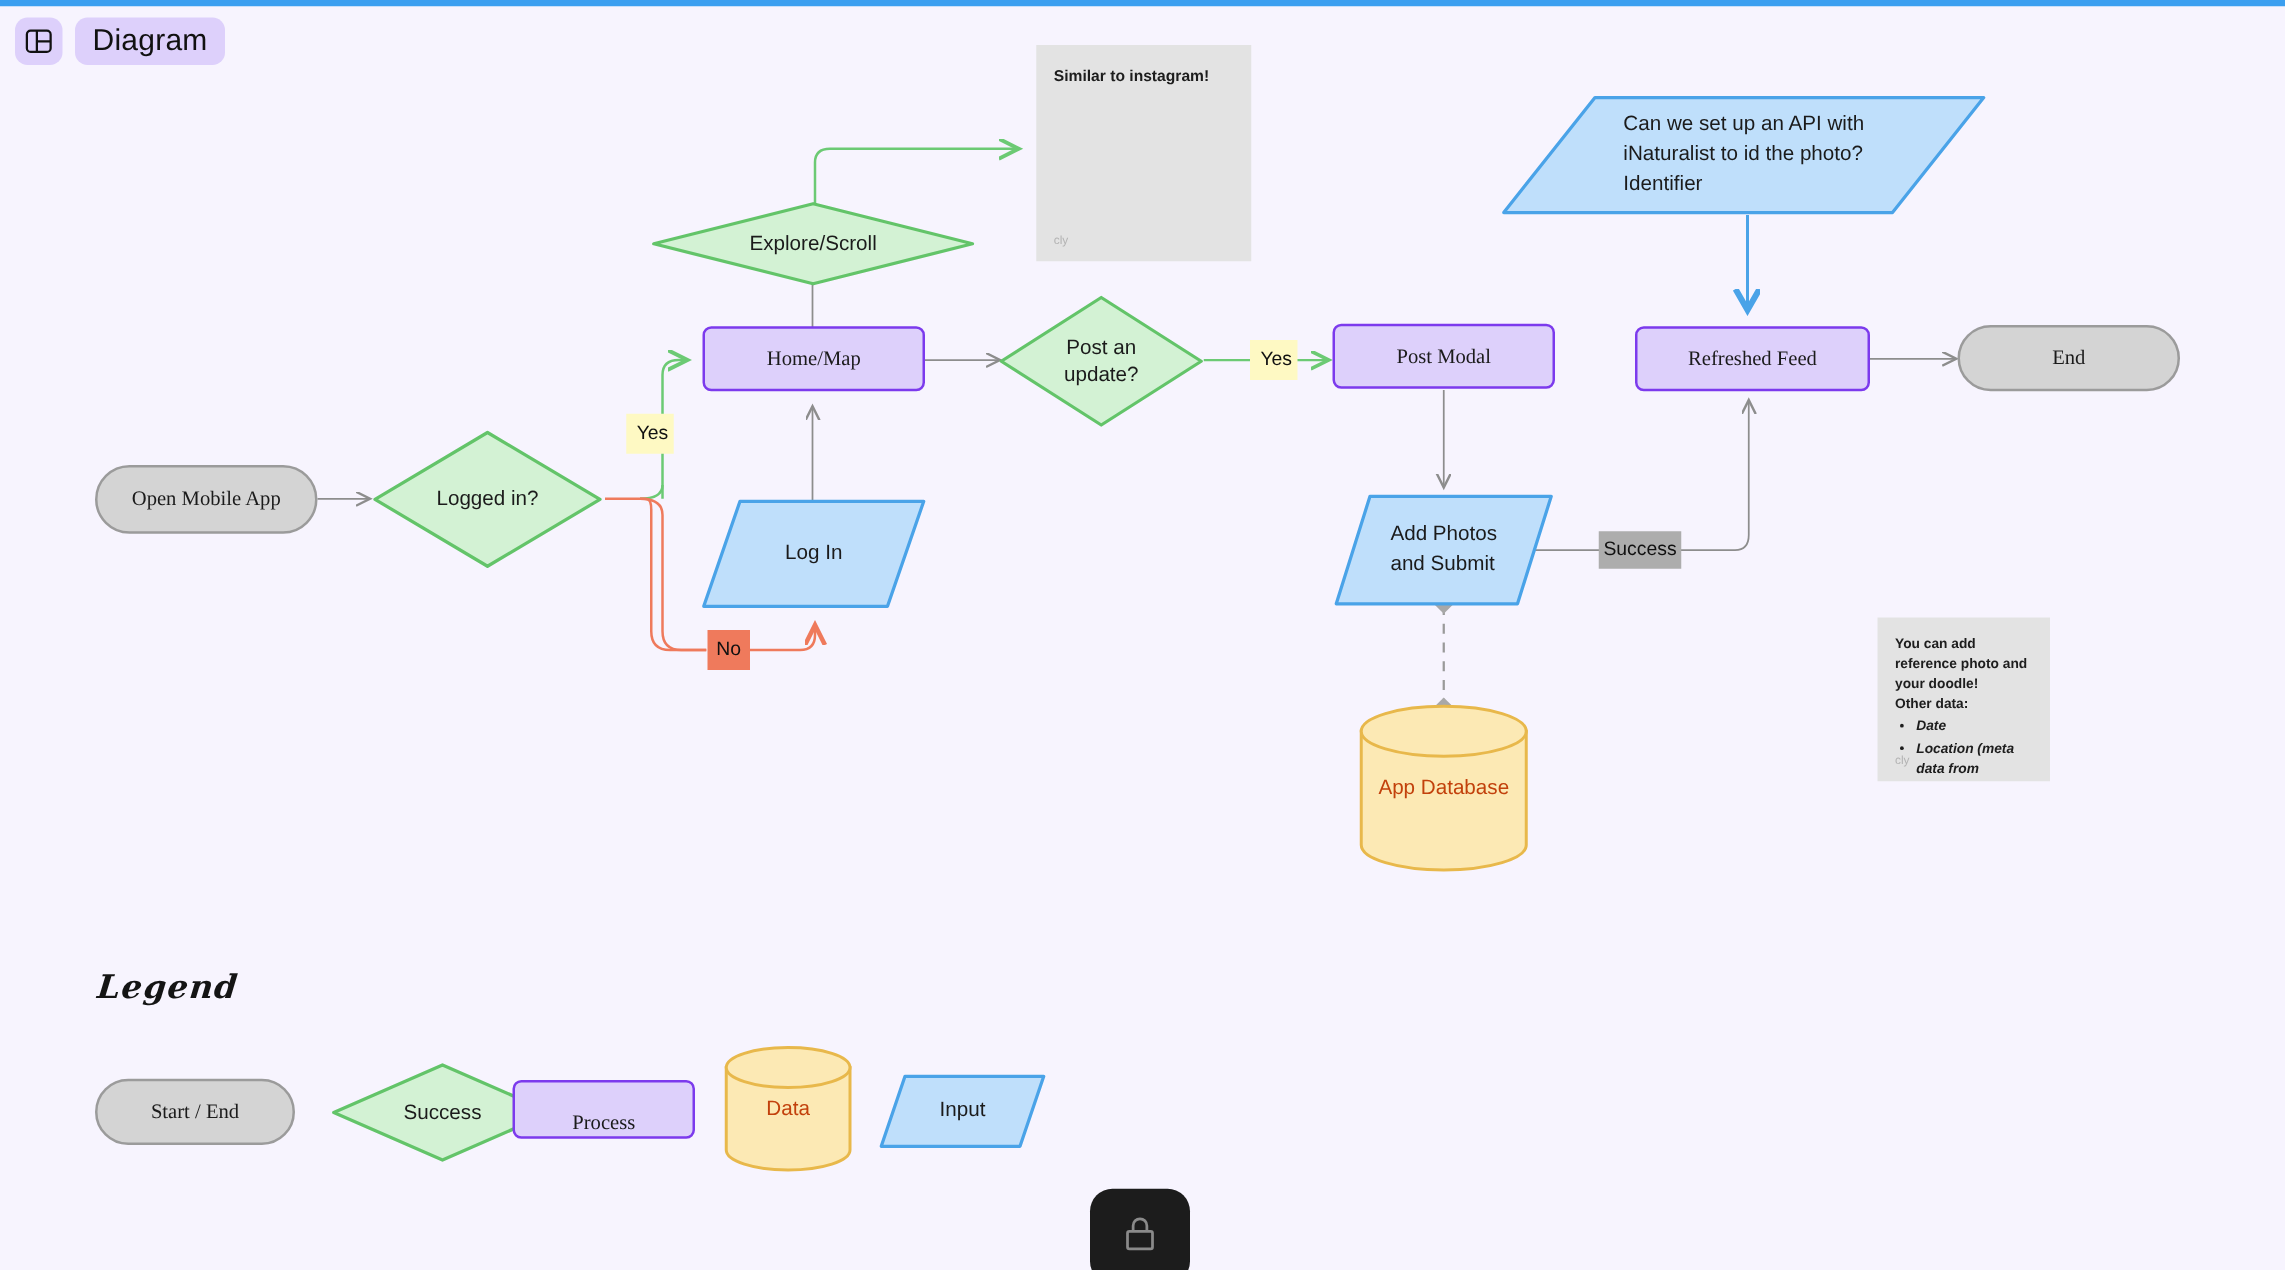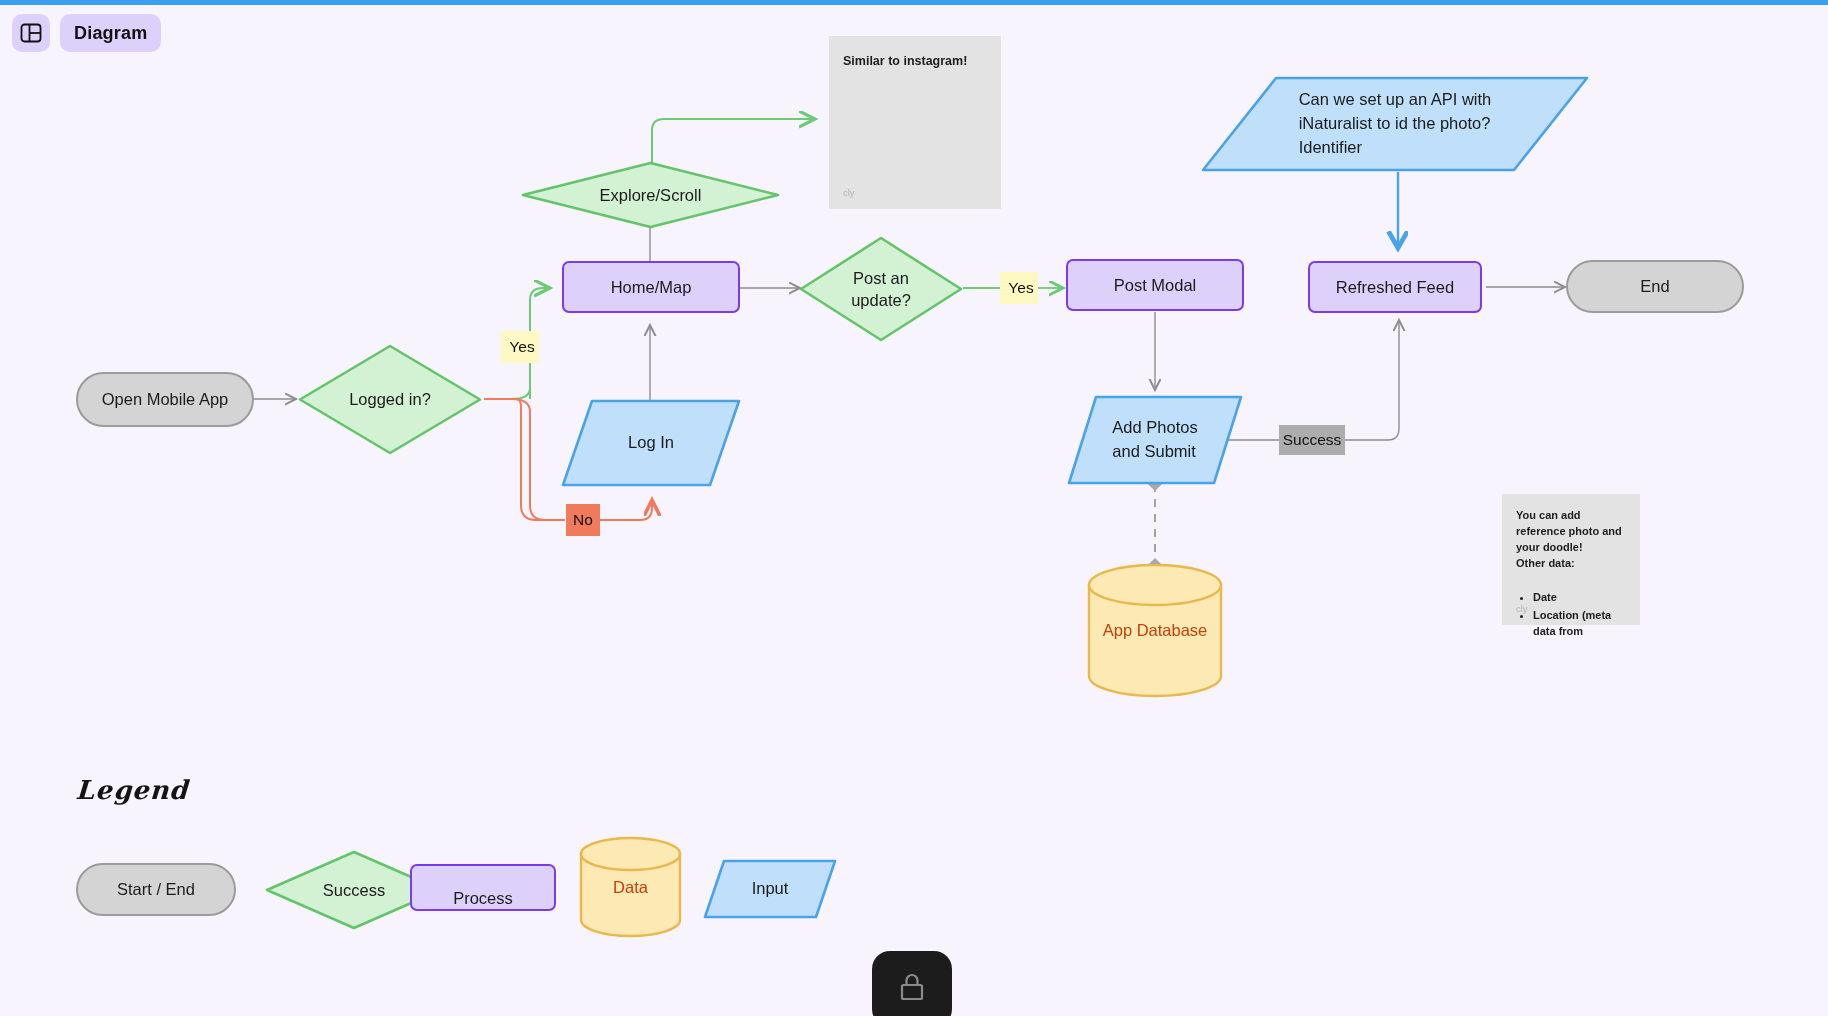--- a/index.html
+++ b/index.html
@@ -42,22 +42,22 @@
     border-radius: 10px;
     background: #ddd0fb;
     display: flex; align-items: center; justify-content: center;
   }
   .chip-label {
     height: 38px;
     border-radius: 10px;
     background: #ddd0fb;
     display: flex; align-items: center;
     padding: 0 14px;
-    font-size: 18px;
-    font-weight: 700;
+    font-size: 24px;
+    font-weight: 400;
     color: #111;
     letter-spacing: .2px;
   }
   
   #edges {
     position: absolute;
     top: 0; left: 0;
     width: 1828px;
     height: 1016px;
     pointer-events: none;
@@ -68,20 +68,21 @@
     position: absolute;
     z-index: 10;
     display: flex;
     align-items: center;
     justify-content: center;
     text-align: center;
     font-size: 16.5px;
     line-height: 1.35;
     color: #1b1b1b;
     box-sizing: border-box;
+    font-family: Liberation Serif, serif;
   }
   .n-terminal {
     background: #d4d4d4;
     border: 2px solid #9b9b9b;
     border-radius: 28px;
   }
   .n-process {
     background: #ddd0fb;
     border: 2.5px solid #7c3aed;
     border-radius: 7px;
@@ -148,22 +149,23 @@
     padding: 16px 14px 0 14px;
     color: #1d1d1d;
   }
   .sticky .s-body {
     font-size: 12.5px;
     font-weight: 700;
     line-height: 1.45;
   }
   .sticky .s-body.small { font-size: 11px; }
   .sticky ul {
-    margin: 18px 0 0 0;
+    margin: 2px 0 0 0;
     padding-left: 17px;
+    font-style: italic;
   }
   .sticky li { margin-bottom: 2px; }
   .sticky .s-author {
     position: absolute;
     left: 14px;
     bottom: 11px;
     font-size: 9.5px;
     color: #b3b3b3;
     font-weight: 400;
   }
@@ -322,21 +324,21 @@
 
   <div class="para-wrap" style="left:1200px; top:75px; width:390px; height:98px;">
     <svg viewBox="0 0 390 98" width="390" height="98">
       <path d="M76,3 L387,3 L314,95 L3,95 Z" fill="#bfdffb" stroke="#4aa3e8" stroke-width="2.6" stroke-linejoin="round"></path>
     </svg>
     <div class="para-label">Can we set up an API with
 iNaturalist to id the photo?
 Identifier</div>
   </div>
 
-  <div class="node n-process" style="left:1308px; top:261px; width:174px; height:52px;">
+  <div class="node n-process" style="left:1308px; top:261px; width:188px; height:52px;">
     <span>Refreshed Feed</span>
   </div>
 
   <div class="node n-terminal" style="left:1566px; top:260px; width:178px; height:53px;">
     <span>End</span>
   </div>
 
   <div class="elabel el-yes" style="left:501px; top:331px; width:38px; height:32px;">
     <span>Yes</span>
   </div>

